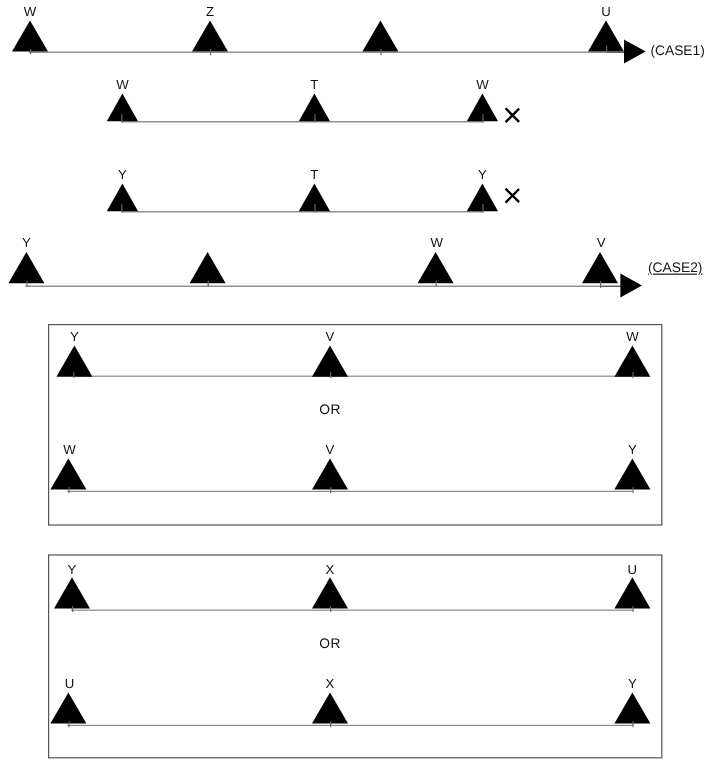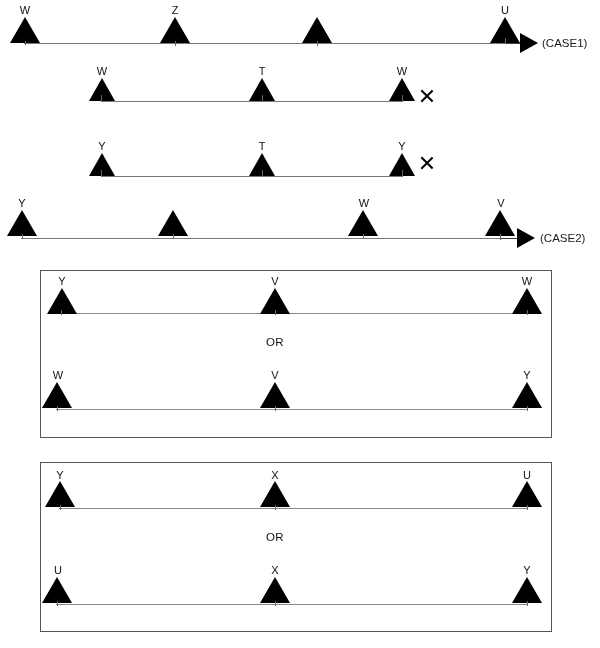--- a/index.html
+++ b/index.html
@@ -173,21 +173,21 @@
     <div class="tlabel" style="left:354px;top:198px;">W</div>
     <div class="tri" style="left:348px;top:210px;"></div>
     <div class="vtick" style="left:363px;top:234px;height:5px;"></div>
 
     <div class="tlabel" style="left:491px;top:198px;">V</div>
     <div class="tri" style="left:485px;top:210px;"></div>
     <div class="vtick" style="left:500px;top:234px;height:6px;"></div>
 
     <div class="hline dark" style="left:501px;top:238px;width:20px;"></div>
     <div class="arrowhead" style="left:517px;top:228px;"></div>
-    <div class="caselabel" style="left:540px;top:232px;">(CASE2)</div>
+    <div class="caselabel" style="left:540px;top:218px;text-decoration:underline;">(CASE2)</div>
   </div>
 
   <div class="group-box" style="left:40px;top:270px;width:510px;height:166px;"></div>
   <div>
 
     <div>
       <div class="connector" style="left:61px;top:313px;width:466px;"></div>
 
       <div class="tlabel" style="left:52px;top:276px;">Y</div>
       <div class="tri" style="left:47px;top:288px;"></div>

